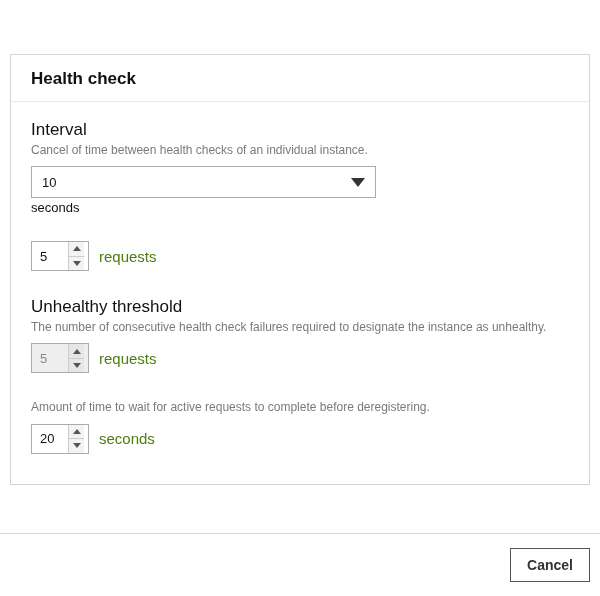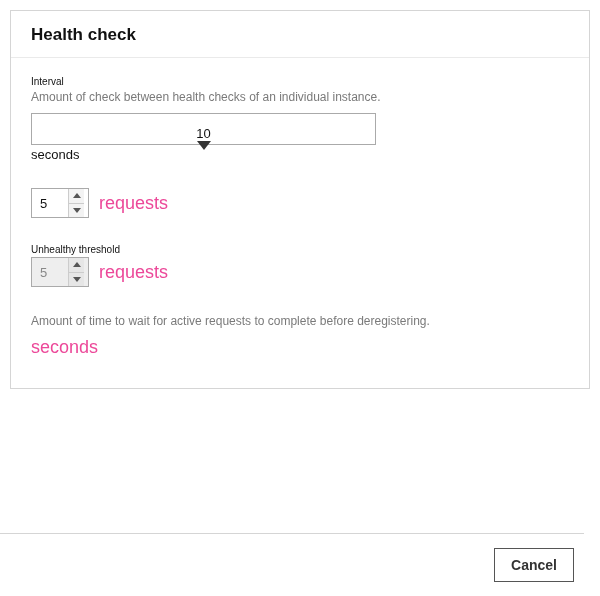--- a/index.html
+++ b/index.html
@@ -8,20 +8,21 @@
     font-family: Arial, Helvetica, sans-serif;
     font-size: 13px;
     color: #111;
     background: #fff;
     width: 600px;
     height: 596px;
     position: relative;
   }
   .page {
     padding: 10px;
+    margin-top: 44px;
   }
   .panel {
     border: 1px solid #d5d5d5;
   }
   .panel-header {
     padding: 14px 20px 12px 20px;
     border-bottom: 1px solid #eaeaea;
   }
   .panel-title {
     font-size: 17px;
@@ -29,41 +30,40 @@
     color: #111;
   }
   .panel-body {
     padding: 18px 20px 20px 20px;
   }
   .field-block {
     margin-bottom: 26px;
   }
   .field-block:last-child { margin-bottom: 10px; }
   .field-label {
-    font-size: 10px;
+    font-size: 17px;
     color: #111;
     margin-bottom: 2px;
   }
   .field-desc {
     font-size: 12px;
     color: #7a7a7a;
     line-height: 1.35;
     margin-bottom: 8px;
   }
   .select-wrap {
     position: relative;
     width: 345px;
     height: 32px;
     border: 1px solid #aaa;
     background: #fff;
     display: flex;
     align-items: center;
-    padding: 12px 10px;
+    padding: 4px 10px;
     cursor: pointer;
-    flex-direction: column;
   }
   .select-value {
     flex: 1;
     font-size: 13px;
     color: #111;
   }
   .select-caret {
     width: 0; height: 0;
     border-left: 7px solid transparent;
     border-right: 7px solid transparent;
@@ -126,33 +126,33 @@
     border-right: 4px solid transparent;
     border-bottom: 5px solid #555;
   }
   .arrow-down {
     width: 0; height: 0;
     border-left: 4px solid transparent;
     border-right: 4px solid transparent;
     border-top: 5px solid #555;
   }
   .unit-inline {
-    font-size: 18px;
-    color: #ec4899;
+    font-size: 15px;
+    color: #4d7c0f;
   }
   .footer {
     border-top: 1px solid #d5d5d5;
     padding: 14px 10px 14px 6px;
     display: flex;
     justify-content: flex-end;
     gap: 12px;
     position: absolute;
     bottom: 0;
     left: 0;
-    right: 16px;
+    right: 0;
     background: #fff;
   }
   .btn {
     height: 34px;
     min-width: 78px;
     padding: 0 16px;
     font-size: 14px;
     font-weight: bold;
     cursor: pointer;
     display: inline-flex;
@@ -175,21 +175,21 @@
 
 <div class="page">
   <div class="panel">
     <div class="panel-header">
       <div class="panel-title">Health check</div>
     </div>
     <div class="panel-body">
 
       <div class="field-block">
         <div class="field-label">Interval</div>
-        <div class="field-desc">Amount of check between health checks of an individual instance.</div>
+        <div class="field-desc">Cancel of time between health checks of an individual instance.</div>
         <div class="select-wrap">
           <span class="select-value">10</span>
           <span class="select-caret"></span>
         </div>
         <div class="unit-below">seconds</div>
       </div>
 
       <div class="field-block">
         <div class="stepper-row">
           <div class="stepper">
@@ -202,39 +202,51 @@
                   <div class="arrow-down"></div>
                 </div>
             </div>
           </div>
           <span class="unit-inline">requests</span>
         </div>
       </div>
 
       <div class="field-block">
         <div class="field-label">Unhealthy threshold</div>
+        <div class="field-desc">The number of consecutive health check failures required to designate the instance as unhealthy.</div>
         <div class="stepper-row">
           <div class="stepper disabled">
             <input class="stepper-input" disabled="" value="5" style="">
             <div class="stepper-buttons">
               <div class="stepper-btn">
                   <div class="arrow-up"></div>
                 </div>
               <div class="stepper-btn">
                   <div class="arrow-down"></div>
                 </div>
             </div>
           </div>
           <span class="unit-inline">requests</span>
         </div>
       </div>
 
       <div class="field-block">
         <div class="field-desc">Amount of time to wait for active requests to complete before deregistering.</div>
         <div class="stepper-row">
+          <div class="stepper">
+            <input class="stepper-input" value="20" style="">
+            <div class="stepper-buttons">
+              <div class="stepper-btn">
+                  <div class="arrow-up"></div>
+                </div>
+              <div class="stepper-btn">
+                  <div class="arrow-down"></div>
+                </div>
+            </div>
+          </div>
           <span class="unit-inline">seconds</span>
         </div>
       </div>
 
     </div>
   </div>
 </div>
 
 <div class="footer">
   <div class="btn btn-secondary">Cancel</div>

